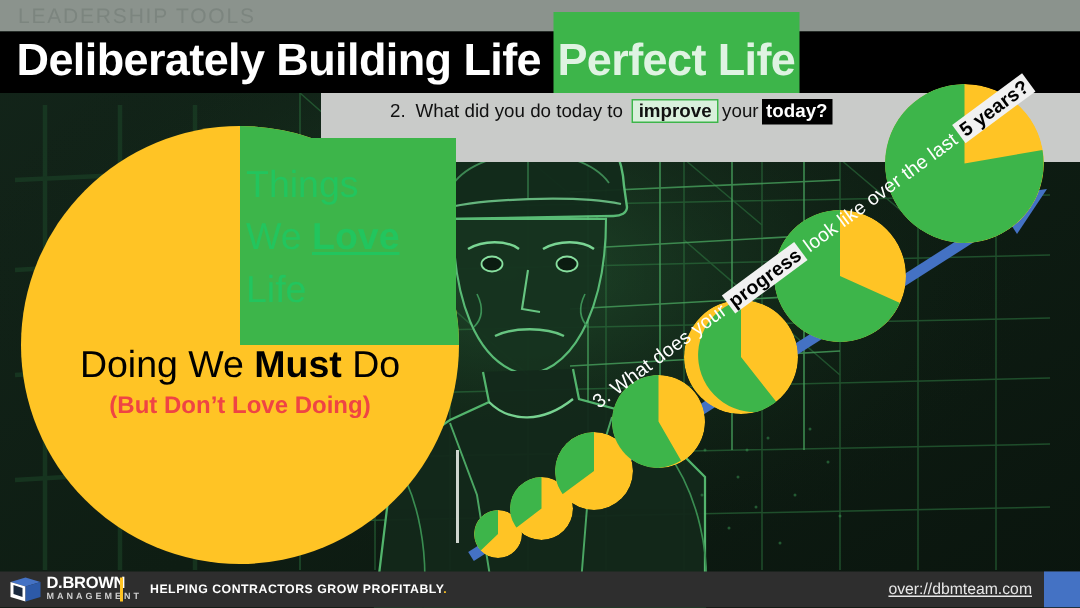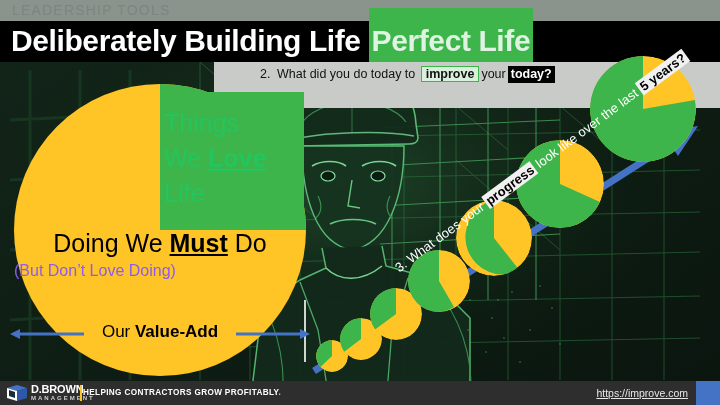--- a/index.html
+++ b/index.html
@@ -76,24 +76,24 @@
   }
   .lovetext{
     position:absolute;left:164px;top:106px;width:150px;
     font-size:25px;line-height:35px;color:#22c55e;
   }
   .lovetext b{font-weight:bold;text-decoration:underline;text-align:right;}
   .musttext{
     position:absolute;left:14px;top:228px;width:292px;text-align:center;
     font-size:25px;color:#000;line-height:30px;
   }
-  .musttext b{font-weight:bold;text-decoration:underline;margin-top:36px;}
+  .musttext b{font-weight:bold;margin-top:36px;}
   .mustsub{
-    position:absolute;left:14px;top:262px;width:292px;text-align:left;
-    font-size:16px;color:#8b5cf6;
+    position:absolute;left:14px;top:262px;width:292px;text-align:center;
+    font-size:16px;color:#ef4444;font-weight:bold;
   }
 
   
   .valrow{position:absolute;left:10px;top:320px;width:300px;height:28px;}
   .valrow .lbl{
     position:absolute;left:76px;top:2px;width:148px;text-align:center;
     font-size:17px;color:#000;
   }
   .valrow .lbl b{font-weight:bold;}
   .valrow svg{position:absolute;left:0;top:0;}
@@ -126,21 +126,21 @@
   .brand{
     position:absolute;left:31px;top:3px;
     font-size:11px;font-weight:bold;color:#fff;letter-spacing:-0.2px;line-height:11px;
   }
   .brandsub{
     position:absolute;left:31px;top:14px;
     font-size:6px;font-weight:bold;color:#cfcfcf;letter-spacing:2px;line-height:7px;
   }
   .vbar{position:absolute;left:80px;top:4px;width:2px;height:16px;background:#ffc425;}
   .tagline{
-    position:absolute;left:83px;top:7px;
+    position:absolute;left:100px;top:7px;
     font-size:8.2px;font-weight:bold;color:#fff;letter-spacing:0.35px;
   }
   .tagline .dot{color:#ffc425;}
   .siteurl{
     position:absolute;right:32px;top:6px;
     font-size:10.5px;color:#e8e8e8;
   }
   .bluesq{position:absolute;right:0;top:381px;width:24px;height:24px;background:#4472c4;}
 </style>
 </head>
@@ -251,29 +251,20 @@
   <div class="lovetext">
     <div>Things</div>
     <div><span>We </span><b>Love</b></div>
     <div>Life</div>
   </div>
 
   <div class="musttext"><span>Doing We </span><b>Must</b><span> Do</span></div>
   <div class="mustsub">(But Don’t Love Doing)</div>
 
   <div class="tickline"></div>
-  <div class="valrow">
-    <svg width="300" height="28">
-      <line x1="8" y1="14" x2="74" y2="14" stroke="#4472c4" stroke-width="3"></line>
-      <polygon points="0,14 10,9 10,19" fill="#4472c4"></polygon>
-      <line x1="226" y1="14" x2="292" y2="14" stroke="#4472c4" stroke-width="3"></line>
-      <polygon points="300,14 290,9 290,19" fill="#4472c4"></polygon>
-    </svg>
-    <div class="lbl"><span>Our </span><b>Value-Add</b></div>
-  </div>
 
   <div class="diag">
     <svg width="420" height="330">
       <line x1="14" y1="316" x2="378" y2="84" stroke="#4472c4" stroke-width="7" stroke-linecap="butt"></line>
       <polygon points="398,71 362,76 378,101" fill="#4472c4"></polygon>
     </svg>
   </div>
 
   <div class="mpie" style="left:316px;top:340px;width:32px;height:32px;">
     <svg width="32" height="32" viewBox="0 0 32 32">
@@ -324,17 +315,17 @@
     <svg class="logo" viewBox="0 0 22 18">
       <path d="M1 4 L11 1 L21 4 L11 7 Z" fill="#4472c4"></path>
       <path d="M1 4 L1 14 L11 17 L11 7 Z" fill="#ffffff"></path>
       <path d="M11 7 L11 17 L21 14 L21 4 Z" fill="#2d5aa8"></path>
       <path d="M3 6 L9 8 L9 14 L3 12 Z" fill="#1b2a3f"></path>
     </svg>
     <div class="brand">D.BROWN</div>
     <div class="brandsub">MANAGEMENT</div>
     <div class="vbar"></div>
     <div class="tagline"><span>HELPING CONTRACTORS GROW PROFITABLY</span><span class="dot">.</span></div>
-    <a class="siteurl" href="#">https://improve.com</a>
+    <a class="siteurl" href="#">over://dbmteam.com</a>
   </div>
   <div class="bluesq"></div>
 
 </div>
 
 </body></html>

